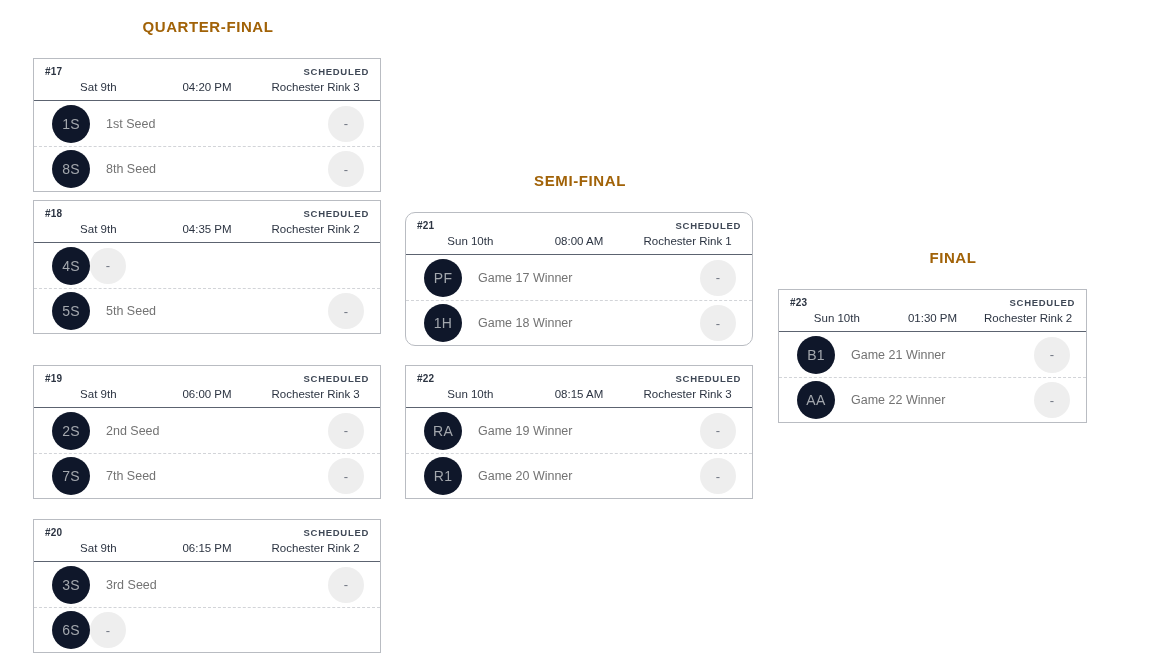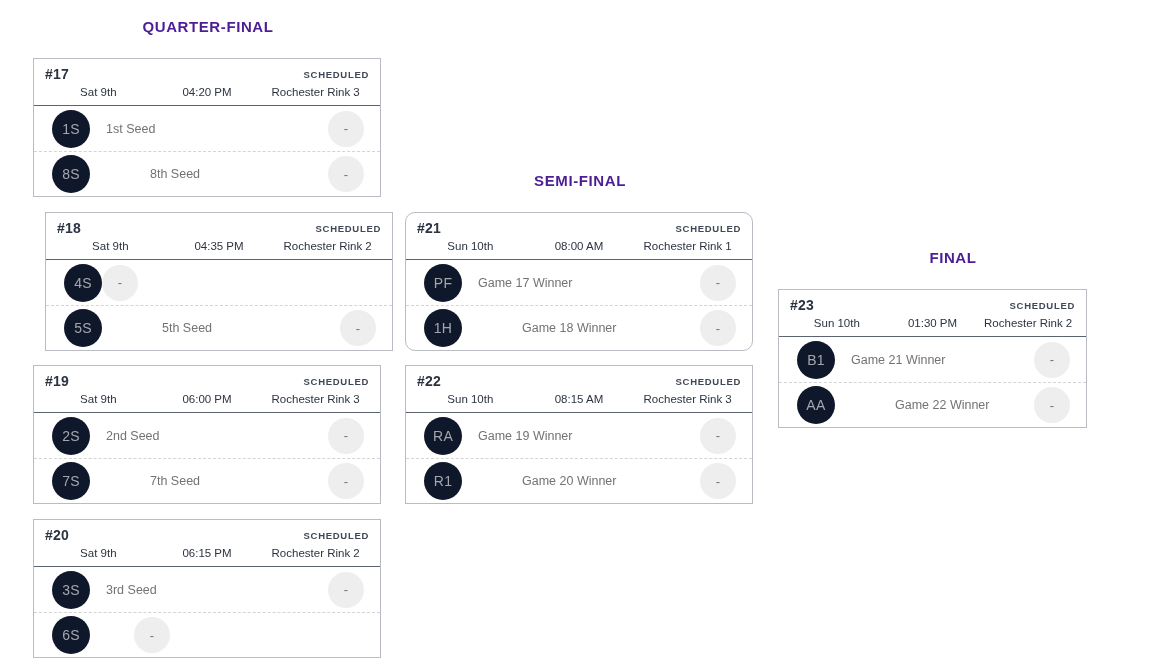--- a/index.html
+++ b/index.html
@@ -18,21 +18,21 @@
 
   .round-col {
     position: absolute;
     top: 0;
   }
 
   .round-title {
     font-size: 15px;
     font-weight: bold;
     letter-spacing: 0.6px;
-    color: #4c1d95;
+    color: #a16207;
     text-align: center;
     text-transform: uppercase;
     width: 350px;
     position: absolute;
   }
 
   .card {
     position: absolute;
     width: 348px;
     background: #ffffff;
@@ -45,21 +45,21 @@
     border-bottom: 1px solid #5c6370;
     padding: 0;
   }
   .card-head-top {
     display: flex;
     justify-content: space-between;
     align-items: center;
     padding: 7px 11px 2px 11px;
   }
   .game-no {
-    font-size: 14px;
+    font-size: 10px;
     font-weight: bold;
     color: #2c3442;
     letter-spacing: 0.2px;
   }
   .status {
     font-size: 9.5px;
     font-weight: bold;
     letter-spacing: 0.7px;
     color: #3f4856;
     text-transform: uppercase;
@@ -79,21 +79,20 @@
 
   .team-row {
     display: flex;
     align-items: center;
     height: 45px;
     padding: 0 10px 0 18px;
     box-sizing: border-box;
   }
   .team-row.divider {
     border-top: 1px dashed #d2d4d8;
-    gap: 44px;
   }
 
   .avatar {
     width: 38px;
     height: 38px;
     border-radius: 50%;
     background: #0f172a;
     color: #a3a7ad;
     font-size: 14px;
     display: flex;
@@ -144,21 +143,21 @@
           <div class="avatar">1S</div>
           <div class="team-name">1st Seed</div>
           <div class="score">-</div>
         </div>
         <div class="team-row divider">
           <div class="avatar">8S</div>
           <div class="team-name">8th Seed</div>
           <div class="score">-</div>
         </div>
       </div>
-      <div class="card" style="top: 212px; margin-left: 12px;">
+      <div class="card" style="top: 200px;">
         <div class="card-head">
           <div class="card-head-top">
             <span class="game-no">#18</span>
             <span class="status">SCHEDULED</span>
           </div>
           <div class="card-head-meta">
             <span>Sat 9th</span>
             <span>04:35 PM</span>
             <span>Rochester Rink 2</span>
           </div>

